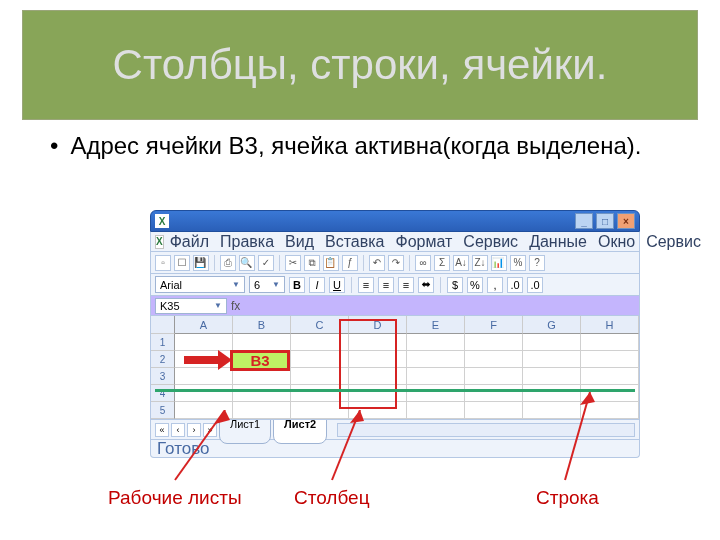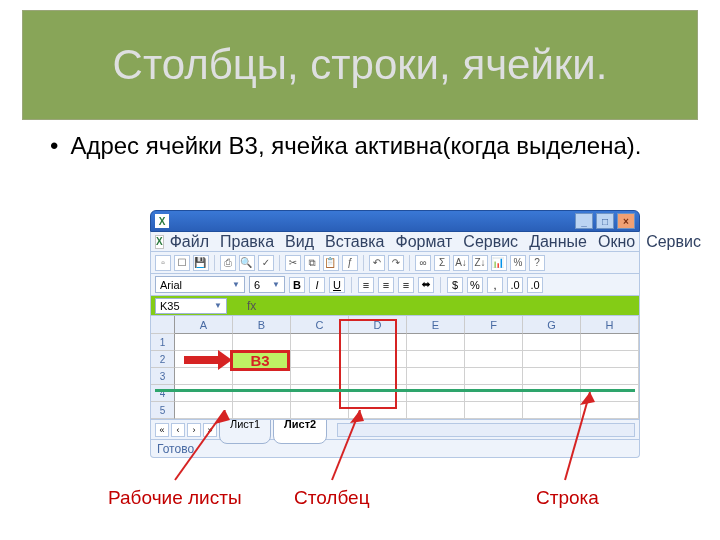--- a/index.html
+++ b/index.html
@@ -110,26 +110,26 @@
   .fb-combo {
     height: 17px; background: #fff; border: 1px solid #9fb4d4;
     display: flex; align-items: center; padding: 0 4px;
     font-size: 11px;
   }
   .fb-combo.font { width: 90px; }
   .fb-combo.size { width: 36px; }
   .fb-combo .caret { margin-left: auto; font-size: 8px; color: #5070a8; }
   .fb-btn { min-width: 16px; height: 16px; border: 1px solid #b5c8e4; background: #fff; display:flex;align-items:center;justify-content:center;font-size:11px;}
   .formula-bar {
-    background: #84cc16;
+    background: #c4b5fd;
     border: 1px solid #b5c8e4;
     border-top: none;
     height: 20px;
     display: flex; align-items: center;
-    padding: 0 4px; gap: 20px;
+    padding: 0 4px; gap: 4px;
   }
   .name-box {
     width: 72px; height: 16px;
     background: #fff; border: 1px solid #9fb4d4;
     display: flex; align-items: center; padding: 0 4px; font-size: 11px;
   }
   .fx-label { font-size: 12px; color: #555; }
   .grid-area {
     background: #fff;
     border: 1px solid #b5c8e4;
@@ -177,21 +177,21 @@
   }
   .sheet-tab.active { background: #fff; font-weight: bold; }
   .scroll-track { flex: 1; height: 14px; background: #e6edf9; border: 1px solid #b5c8e4; margin-left: 8px;}
   .status-bar {
     background: #eef3fb;
     border: 1px solid #b5c8e4;
     border-top: none;
     height: 18px;
     display: flex; align-items: center;
     padding: 0 6px;
-    font-size: 12px; color: #486aa3;
+    font-size: 17px; color: #486aa3;
     border-radius: 0 0 4px 4px;
   }
   
   .ann {
     position: absolute;
     pointer-events: none;
   }
   .ann-active-cell {
     left: 230px; top: 350px;
     width: 60px; height: 21px;

